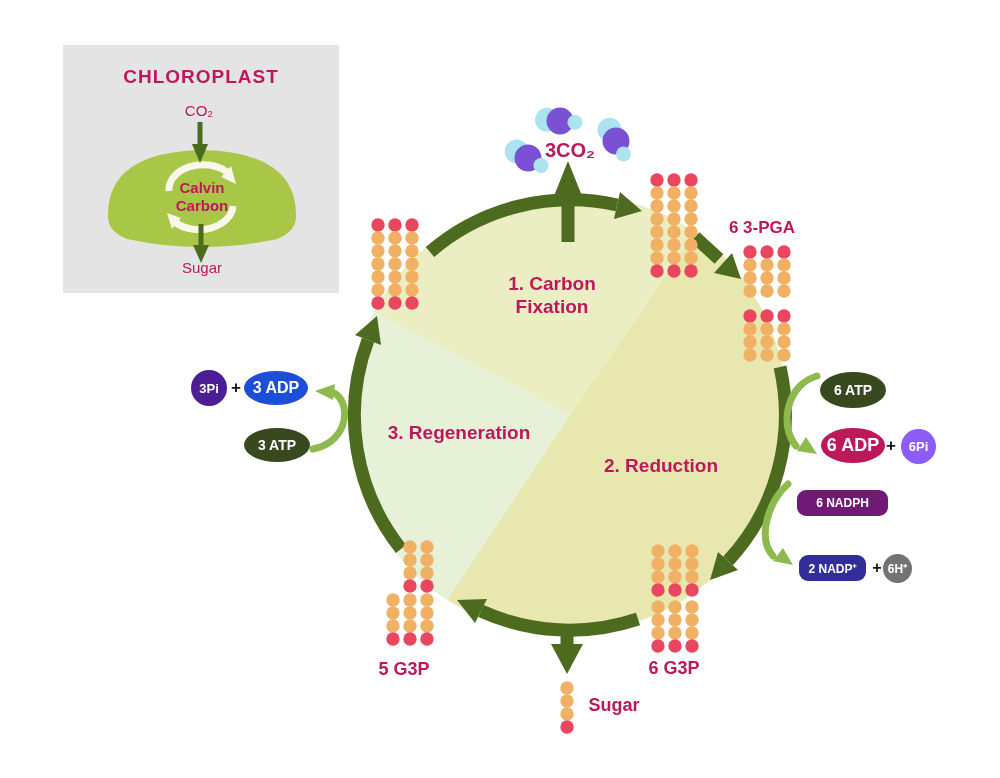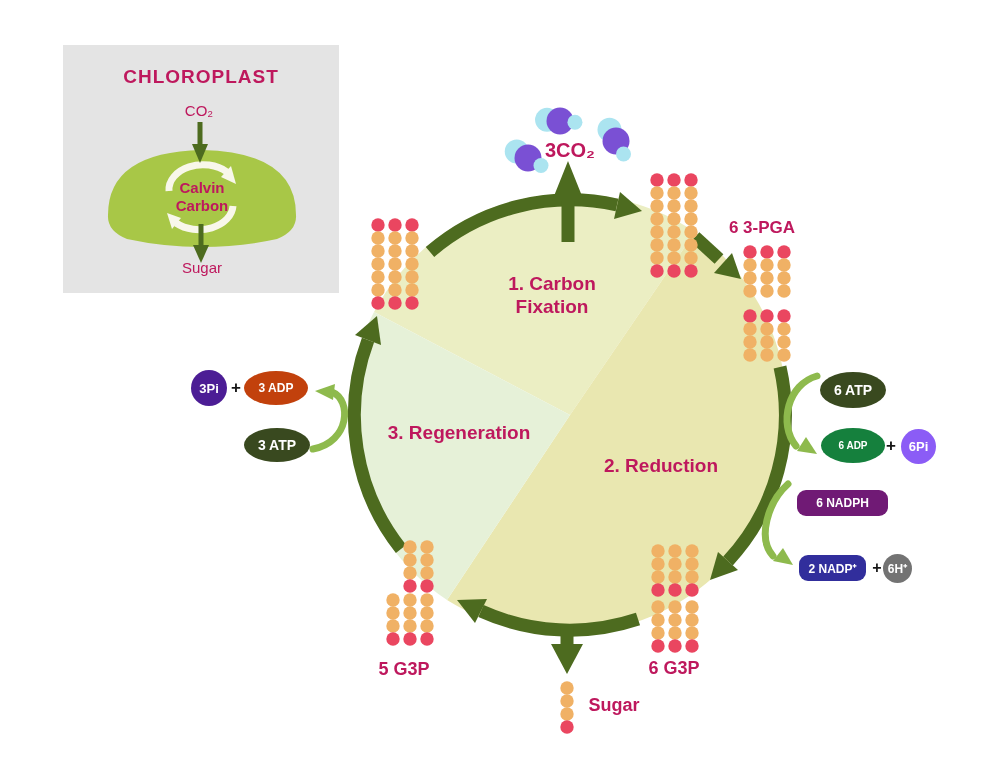--- a/index.html
+++ b/index.html
@@ -262,27 +262,27 @@
     <div>3. Regeneration</div>
   </div>
 
   <div class="lbl" style="left:570px;top:150px;font-size:20px;">3CO₂</div>
   <div class="lbl" style="left:762px;top:228px;font-size:17px;">6 3-PGA</div>
   <div class="lbl" style="left:674px;top:669px;font-size:18px;">6 G3P</div>
   <div class="lbl" style="left:614px;top:706px;font-size:18px;">Sugar</div>
   <div class="lbl" style="left:404px;top:670px;font-size:18px;">5 G3P</div>
 
   <div class="pill ellipse" style="left: 820px; top: 372px; width: 66px; height: 36px; font-size: 14px; background-color: rgb(57, 73, 31);">6 ATP</div>
-  <div class="pill ellipse" style="left: 821px; top: 428px; width: 64px; height: 35px; font-size: 10px; background-color: #15803d;">6 ADP</div>
+  <div class="pill ellipse" style="left: 821px; top: 428px; width: 64px; height: 35px; font-size: 18px; background-color: #be185d;">6 ADP</div>
   <div class="lbl plus" style="left:891px;top:446px;font-size:17px;">+</div>
   <div class="pill ellipse" style="left: 901px; top: 429px; width: 35px; height: 35px; font-size: 13px; background-color: #8b5cf6;">6Pi</div>
 
   <div class="pill rrect" style="left: 797px; top: 490px; width: 91px; height: 26px; font-size: 12px; background-color: #701a75;">6 NADPH</div>
   <div class="pill rrect" style="left: 799px; top: 555px; width: 67px; height: 26px; font-size: 12px; background-color: rgb(49, 46, 156);">2 NADP⁺</div>
   <div class="lbl plus" style="left:877px;top:568px;font-size:16px;">+</div>
   <div class="pill ellipse" style="left: 883px; top: 554px; width: 29px; height: 29px; font-size: 12px; background-color: #737373;">6H⁺</div>
 
   <div class="pill ellipse" style="left: 191px; top: 370px; width: 36px; height: 36px; font-size: 13px; background-color: #4c1d95;">3Pi</div>
   <div class="lbl plus" style="left:236px;top:388px;font-size:17px;">+</div>
-  <div class="pill ellipse" style="left: 244px; top: 371px; width: 64px; height: 34px; font-size: 12px; background-color: #c2410c;">3 ADP</div>
+  <div class="pill ellipse" style="left: 244px; top: 371px; width: 64px; height: 34px; font-size: 16px; background-color: #1d4ed8;">3 ADP</div>
   <div class="pill ellipse" style="left: 244px; top: 428px; width: 66px; height: 34px; font-size: 14px; background-color: rgb(57, 73, 31);">3 ATP</div>
 
 </div>
 
 </body></html>

